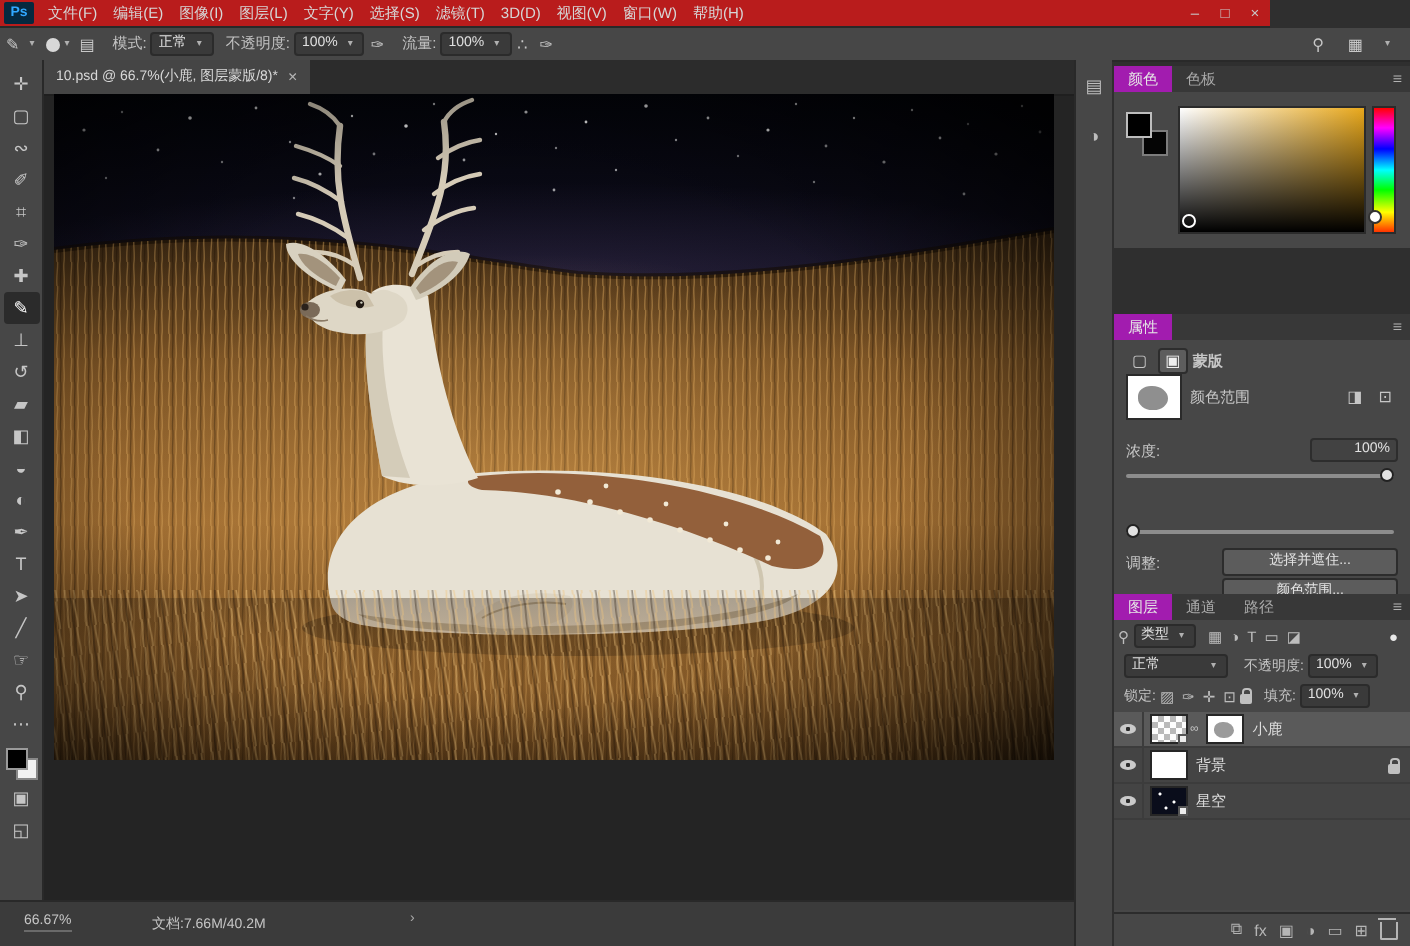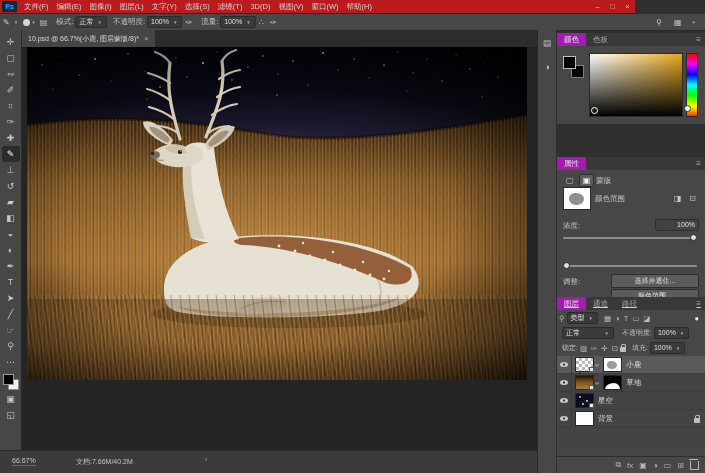--- a/index.html
+++ b/index.html
@@ -389,21 +389,21 @@
     <div class="satmark"></div>
     <div class="huestrip"></div>
     <div class="huemark"></div>
   </div>
 
   <div class="panel" style="top:125px;height:171px;margin-top:32px;">
     <div class="phead">
       <span class="ptab active">属性</span>
       <span class="pmenu">≡</span>
     </div>
-    <div class="prow" style="top:17px;">
+    <div class="prow" style="top:17px;font-weight:bold;">
       <span class="picon">▢</span>
       <span class="picon on">▣</span>
       <span>蒙版</span>
     </div>
     <div class="maskthumb"></div>
     <div class="prow" style="top:37px;left:38px;">颜色范围</div>
     <div class="prow" style="top:36px;text-align:right;">
       <span class="picon">◨</span>
       <span class="picon">⊡</span>
     </div>
@@ -422,21 +422,21 @@
     <div class="pbtn" style="top:132px;">颜色范围...</div>
     <div class="pbtn" style="top:147px;">反相</div>
     <div class="piconrow" style="top:160px;">
       <span>⊡</span>
       <span>◨</span>
       <span class="eye" style="display:inline-block;"></span>
       <span class="trash"></span>
     </div>
   </div>
 
-  <div class="panel" style="top:297px;height:176px;text-decoration:underline;">
+  <div class="panel" style="top:297px;height:176px;">
     <div class="phead">
       <span class="ptab active">图层</span>
       <span class="ptab">通道</span>
       <span class="ptab">路径</span>
       <span class="pmenu">≡</span>
     </div>
     <div class="lfilter">
       <span class="lrowicon">⚲</span>
       <span class="vbox">
         <span>类型</span>
@@ -482,44 +482,33 @@
             <span class="badge"></span>
           </span>
         <span class="linkico">∞</span>
         <span class="lthumb m-deer"></span>
         <span class="lname">小鹿</span>
       </div>
       <div class="lrow">
         <span class="eyecell">
             <span class="eye"></span>
           </span>
-        <span class="lthumb t-grass">
-            <span class="badge"></span>
-          </span>
-        <span class="linkico">∞</span>
-        <span class="lthumb m-grass"></span>
-        <span class="lname">草地</span>
+        <span class="lthumb t-white"></span>
+        <span class="lname">背景</span>
+        <span style="margin-left:auto;margin-right:5px;" class="minilock"></span>
       </div>
       <div class="lrow">
         <span class="eyecell">
             <span class="eye"></span>
           </span>
         <span class="lthumb t-sky">
             <span class="badge"></span>
           </span>
         <span class="lname">星空</span>
       </div>
-      <div class="lrow">
-        <span class="eyecell">
-            <span class="eye"></span>
-          </span>
-        <span class="lthumb t-white"></span>
-        <span class="lname">背景</span>
-        <span style="margin-left:auto;margin-right:5px;" class="minilock"></span>
-      </div>
     </div>
     <div class="lbottom">
       <span>⧉</span>
       <span>fx</span>
       <span>▣</span>
       <span>◑</span>
       <span>▭</span>
       <span>⊞</span>
       <span class="trash"></span>
     </div>

